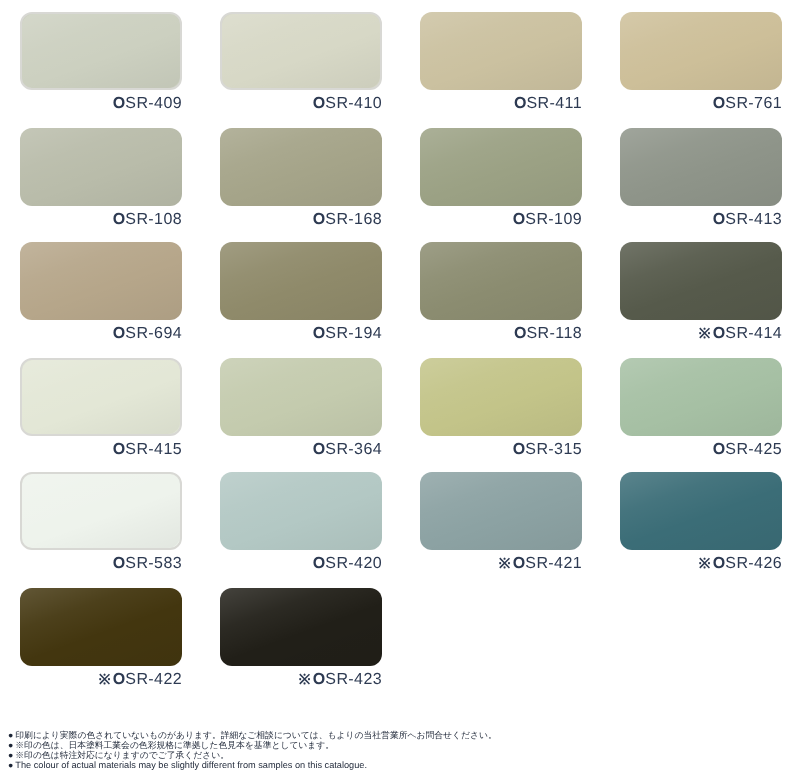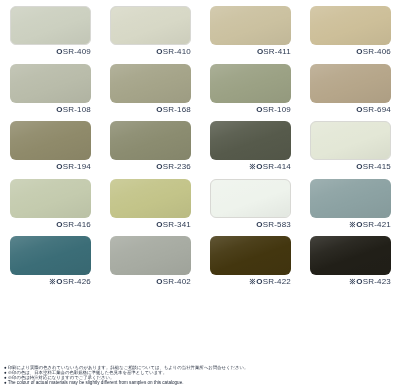--- a/index.html
+++ b/index.html
@@ -137,79 +137,87 @@
       <div class="swatch-cell">
         <div class="chip light-chip" style="background: rgb(215, 216, 198);"></div>
         <div class="chip-label"><span class="prefix-o">O</span><span class="code">SR-410</span></div>
       </div>
       <div class="swatch-cell">
         <div class="chip" style="background: rgb(203, 193, 160);"></div>
         <div class="chip-label"><span class="prefix-o">O</span><span class="code">SR-411</span></div>
       </div>
       <div class="swatch-cell">
         <div class="chip" style="background: rgb(205, 191, 153);"></div>
-        <div class="chip-label"><span class="prefix-o">O</span><span class="code">SR-406</span></div>
+        <div class="chip-label"><span class="prefix-o">O</span><span class="code">SR-761</span></div>
       </div>
       <div class="swatch-cell">
         <div class="chip" style="background: rgb(185, 188, 170);"></div>
         <div class="chip-label"><span class="prefix-o">O</span><span class="code">SR-108</span></div>
       </div>
       <div class="swatch-cell">
         <div class="chip" style="background: rgb(165, 164, 137);"></div>
         <div class="chip-label"><span class="prefix-o">O</span><span class="code">SR-168</span></div>
       </div>
       <div class="swatch-cell">
         <div class="chip" style="background: rgb(155, 161, 132);"></div>
         <div class="chip-label"><span class="prefix-o">O</span><span class="code">SR-109</span></div>
       </div>
       <div class="swatch-cell">
+        <div class="chip" style="background: rgb(142, 148, 137);"></div>
+        <div class="chip-label"><span class="prefix-o">O</span><span class="code">SR-413</span></div>
+      </div>
+      <div class="swatch-cell">
         <div class="chip" style="background: rgb(182, 166, 138);"></div>
         <div class="chip-label"><span class="prefix-o">O</span><span class="code">SR-694</span></div>
       </div>
       <div class="swatch-cell">
         <div class="chip" style="background: rgb(143, 138, 106);"></div>
         <div class="chip-label"><span class="prefix-o">O</span><span class="code">SR-194</span></div>
       </div>
       <div class="swatch-cell">
         <div class="chip" style="background: rgb(139, 140, 112);"></div>
-        <div class="chip-label"><span class="prefix-o">O</span><span class="code">SR-236</span></div>
+        <div class="chip-label"><span class="prefix-o">O</span><span class="code">SR-118</span></div>
       </div>
       <div class="swatch-cell">
         <div class="chip" style="background: rgb(86, 90, 75);"></div>
         <div class="chip-label"><span class="mark">※</span><span class="prefix-o">O</span><span class="code">SR-414</span></div>
       </div>
       <div class="swatch-cell">
         <div class="chip light-chip" style="background: rgb(227, 231, 214);"></div>
         <div class="chip-label"><span class="prefix-o">O</span><span class="code">SR-415</span></div>
       </div>
       <div class="swatch-cell">
         <div class="chip" style="background: rgb(196, 203, 174);"></div>
-        <div class="chip-label"><span class="prefix-o">O</span><span class="code">SR-416</span></div>
+        <div class="chip-label"><span class="prefix-o">O</span><span class="code">SR-364</span></div>
       </div>
       <div class="swatch-cell">
         <div class="chip" style="background: rgb(195, 196, 137);"></div>
-        <div class="chip-label"><span class="prefix-o">O</span><span class="code">SR-341</span></div>
+        <div class="chip-label"><span class="prefix-o">O</span><span class="code">SR-315</span></div>
+      </div>
+      <div class="swatch-cell">
+        <div class="chip" style="background: rgb(166, 192, 164);"></div>
+        <div class="chip-label"><span class="prefix-o">O</span><span class="code">SR-425</span></div>
       </div>
       <div class="swatch-cell">
         <div class="chip light-chip" style="background: rgb(238, 243, 236);"></div>
         <div class="chip-label"><span class="prefix-o">O</span><span class="code">SR-583</span></div>
       </div>
       <div class="swatch-cell">
+        <div class="chip" style="background: rgb(179, 200, 196);"></div>
+        <div class="chip-label"><span class="prefix-o">O</span><span class="code">SR-420</span></div>
+      </div>
+      <div class="swatch-cell">
         <div class="chip" style="background: rgb(140, 162, 163);"></div>
         <div class="chip-label"><span class="mark">※</span><span class="prefix-o">O</span><span class="code">SR-421</span></div>
       </div>
       <div class="swatch-cell">
         <div class="chip" style="background: rgb(59, 109, 119);"></div>
         <div class="chip-label"><span class="mark">※</span><span class="prefix-o">O</span><span class="code">SR-426</span></div>
       </div>
       <div class="swatch-cell">
-        <div class="chip" style="background: rgb(167, 171, 162);"></div>
-        <div class="chip-label"><span class="prefix-o">O</span><span class="code">SR-402</span></div>
-      </div>
-      <div class="swatch-cell">
         <div class="chip" style="background: rgb(67, 54, 15);"></div>
         <div class="chip-label"><span class="mark">※</span><span class="prefix-o">O</span><span class="code">SR-422</span></div>
       </div>
       <div class="swatch-cell">
         <div class="chip" style="background: rgb(33, 31, 24);"></div>
         <div class="chip-label"><span class="mark">※</span><span class="prefix-o">O</span><span class="code">SR-423</span></div>
       </div>
     </div>
 
   <div class="footnotes">

